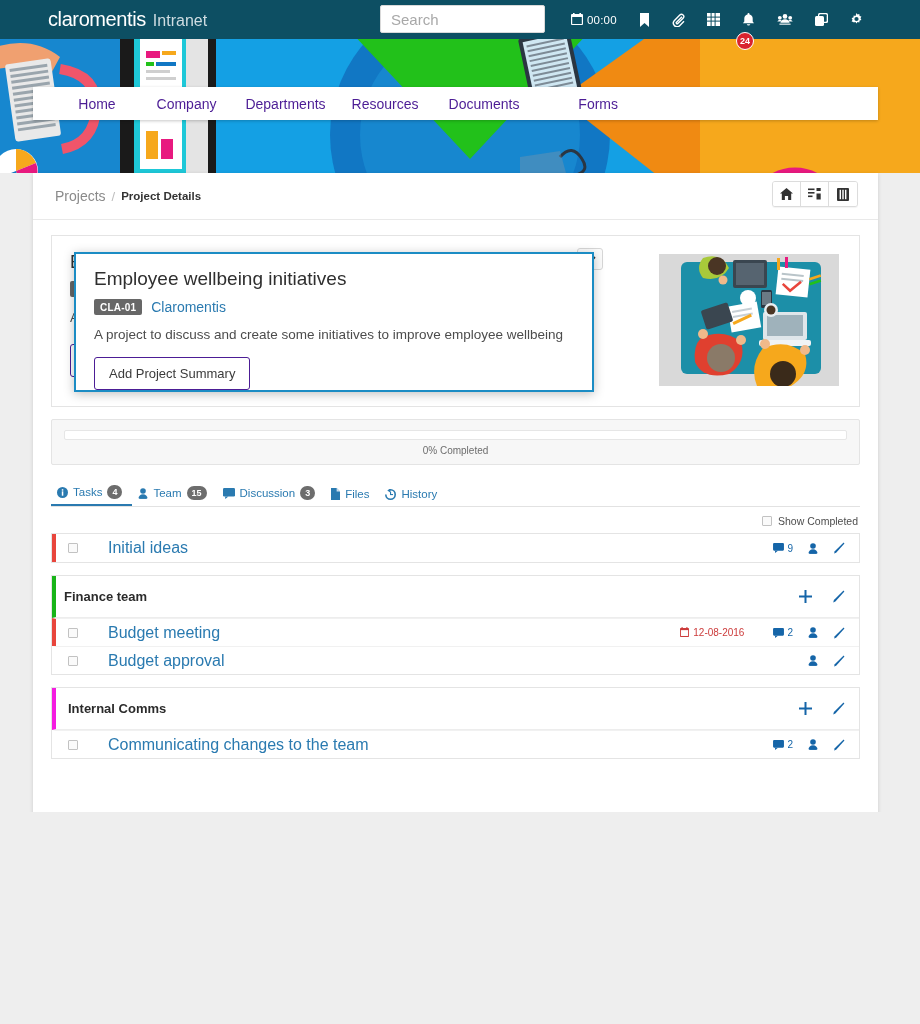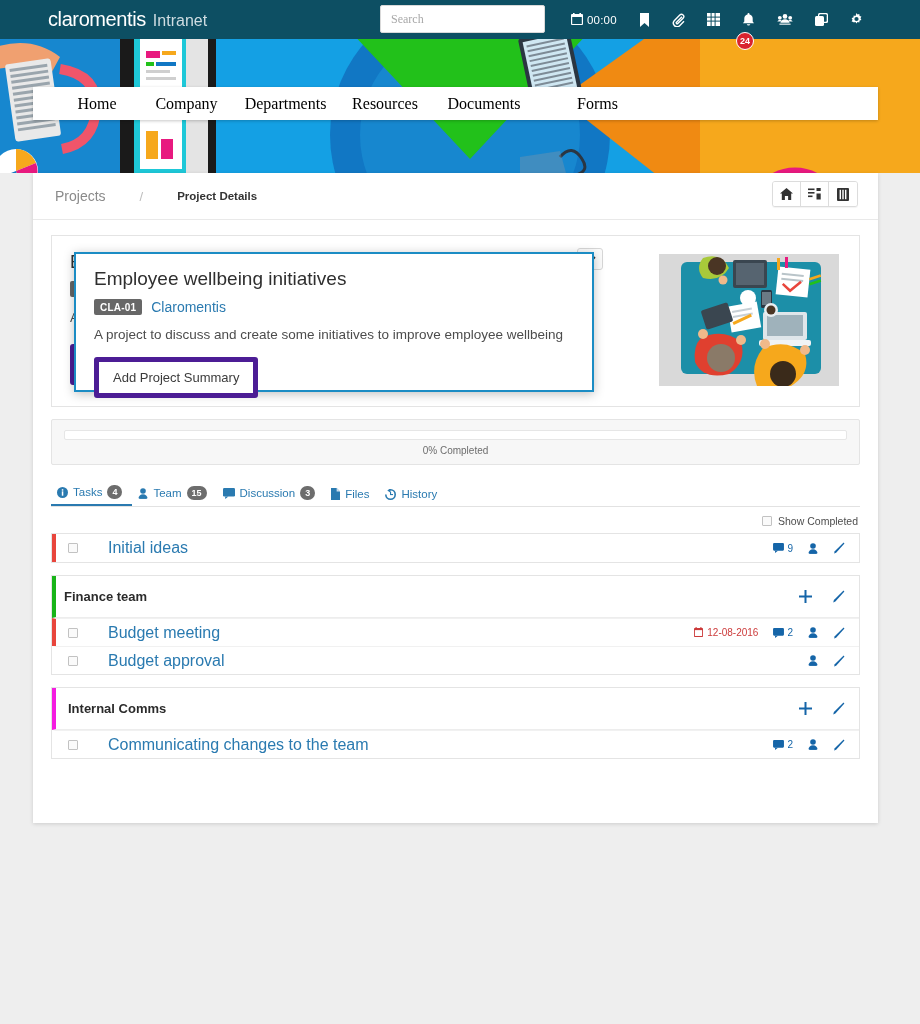--- a/index.html
+++ b/index.html
@@ -4,40 +4,40 @@
 <title>Claromentis Intranet — Project Details</title>
 <style>
   * { box-sizing: border-box; }
   html, body {
     margin: 0; padding: 0;
     width: 920px; height: 1024px;
     background: #eeeeee;
     font-family: "Liberation Sans", sans-serif;
     -webkit-font-smoothing: antialiased;
   }
-  .page { position: relative; width: 920px; height: 1024px; overflow: hidden; background:#eeeeee; }
+  .page { position: relative; width: 920px; height: 812px; overflow: hidden; background:#eeeeee; }
 
   
   .topbar {
     position: absolute; top: 0; left: 0; width: 920px; height: 39px;
     background: #0d4f63; display: flex; align-items: center; z-index: 40;
   }
   .logo-wrap { display:flex; align-items:baseline; margin-left: 48px; }
   .logo-main {
     color: #ffffff; font-size: 20px; letter-spacing: -0.4px; font-weight: 400;
   }
   .logo-sub { color: #cfdde2; font-size: 16px; margin-left: 7px; font-weight: 300; }
   .search-box {
     position:absolute; left: 380px; top: 5px; width: 165px; height: 28px;
     background:#fff; border: 1px solid #d9d9d9; border-radius: 2px;
     display:flex; align-items:center; padding: 0 8px;
   }
   .search-box input {
-    border:0; outline:0; width:100%; font-size: 12px; color:#444;
-    font-family: Liberation Serif, serif; background: transparent;
+    border:0; outline:0; width:100%; font-size: 15px; color:#444;
+    font-family: Liberation Sans, sans-serif; background: transparent;
   }
   .search-box input::placeholder { color:#a8a8a8; }
   .tb-icons { position:absolute; left: 560px; top:0; height:39px; display:flex; align-items:center; }
   .tb-item {
     position: relative; display:flex; align-items:center; justify-content:center;
     color:#fff; height: 39px; padding: 0 11px; cursor:pointer;
   }
   .tb-item svg { display:block; fill:#ffffff; }
   .clock-txt { color:#fff; font-size: 11.5px; margin-left:4px; letter-spacing:0.2px; }
   .badge-24 {
@@ -54,35 +54,35 @@
   }
   .hero svg { position:absolute; top:0; left:0; }
 
   .navbar {
     position:absolute; top: 87px; left: 33px; width: 845px; height: 33px;
     background:#ffffff; z-index: 20;
     box-shadow: 0 1px 3px rgba(0,0,0,0.22);
     display:flex; align-items:center;
   }
   .nav-item {
-    font-size: 16px; color:#000000; padding: 0 0; margin-right: 0;
-    cursor:pointer; white-space:nowrap;font-family:Liberation Serif, serif;
+    font-size: 14px; color:#4c1d95; padding: 0 0; margin-right: 0;
+    cursor:pointer; white-space:nowrap;
   }
   .nav-item:nth-child(1){ margin-left: 24px; }
 
   
   .main-panel {
     position:absolute; top: 173px; left: 33px; width: 845px; height: 650px;
     background:#ffffff; z-index: 10;
     box-shadow: 0 1px 4px rgba(0,0,0,0.14);
     overflow: hidden;
   }
   .crumbbar {
     height: 47px; border-bottom: 1px solid #e9e9e9;
-    display:flex; align-items:center; padding: 0 22px; position:relative;gap:28px;
+    display:flex; align-items:center; padding: 0 22px; position:relative;
   }
   .crumb-root { font-size: 14px; color: #8a8a8a; }
   .crumb-sep { font-size: 13px; color:#bdbdbd; margin: 0 6px; }
   .crumb-leaf { font-size: 11.5px; color:#333; font-weight: bold; }
   .crumb-actions {
     position:absolute; right: 20px; top: 8px; display:flex;
     border:1px solid #dcdcdc; border-radius: 3px; overflow:hidden; background:#fff;
     box-shadow: 0 1px 1px rgba(0,0,0,0.05);
   }
   .crumb-btn {
@@ -102,21 +102,21 @@
     font-size: 18px; color:#333; font-weight: 400; margin: 0 0 8px 0;
   }
   .proj-meta { display:flex; align-items:center; margin-bottom: 12px; }
   .proj-code {
     background:#676767; color:#fff; font-size: 10px; font-weight:bold;
     padding: 2.5px 6px; border-radius: 2px; letter-spacing: 0.2px;
   }
   .proj-client { color: #2a7ab0; font-size: 14px; margin-left: 9px; cursor:pointer; }
   .proj-desc { font-size: 13px; color:#4c4c4c; margin-bottom: 16px; line-height: 1.45; }
   .btn-outline {
-    display:inline-block; border:5px solid #4c1d95; background:#fff;
+    display:inline-block; border:1px solid #4c1d95; background:#fff;
     font-size: 13px; color:#3b3b3b; padding: 8px 14px; border-radius: 3px; cursor:pointer;
   }
   .pin-btn {
     position:absolute; right: 256px; top: 12px; width: 26px; height: 22px;
     border:1px solid #d7d7d7; border-radius:3px; background:#fbfbfb;
     display:flex; align-items:center; justify-content:center; cursor:pointer; z-index: 5;
   }
   .pin-btn svg { fill:#333; display:block; }
   .proj-thumb {
     width: 180px; height: 132px; margin: 18px 20px 0 0; align-self:flex-start;
@@ -173,21 +173,21 @@
   .ico-btn svg { fill:#1565a8; display:block; }
   .task-row {
     display:flex; align-items:center; height: 28px; padding-left: 12px;
     border-left-width: 4px; border-left-style: solid; border-left-color: transparent;
     position:relative; border-top: 1px solid #f1f1f1;
   }
   .task-row:first-of-type { border-top: 0; }
   .task-name { font-size: 16px; color:#2a7ab0; margin-left: 24px; cursor:pointer; }
   .task-right { position:absolute; right: 14px; display:flex; align-items:center; gap: 15px; }
   .due {
-    display:flex; align-items:flex-start; font-size: 10px; color:#cc3b3b; margin-right: 0;
+    display:flex; align-items:flex-start; font-size: 10px; color:#cc3b3b; margin-right: 14px;
   }
   .due svg { fill:#cc3b3b; margin-right: 4px; display:block; }
   .cmt { display:flex; align-items:center; font-size: 10px; color:#1565a8; }
   .cmt svg { fill:#1565a8; margin-right: 3px; display:block; }
 
   
   .popup {
     position:absolute; left: 74px; top: 252px; width: 520px; height: 140px;
     background:#ffffff; border: 2px solid #1b8cc4; z-index: 60;
     box-shadow: 0 2px 10px rgba(0,0,0,0.25);

